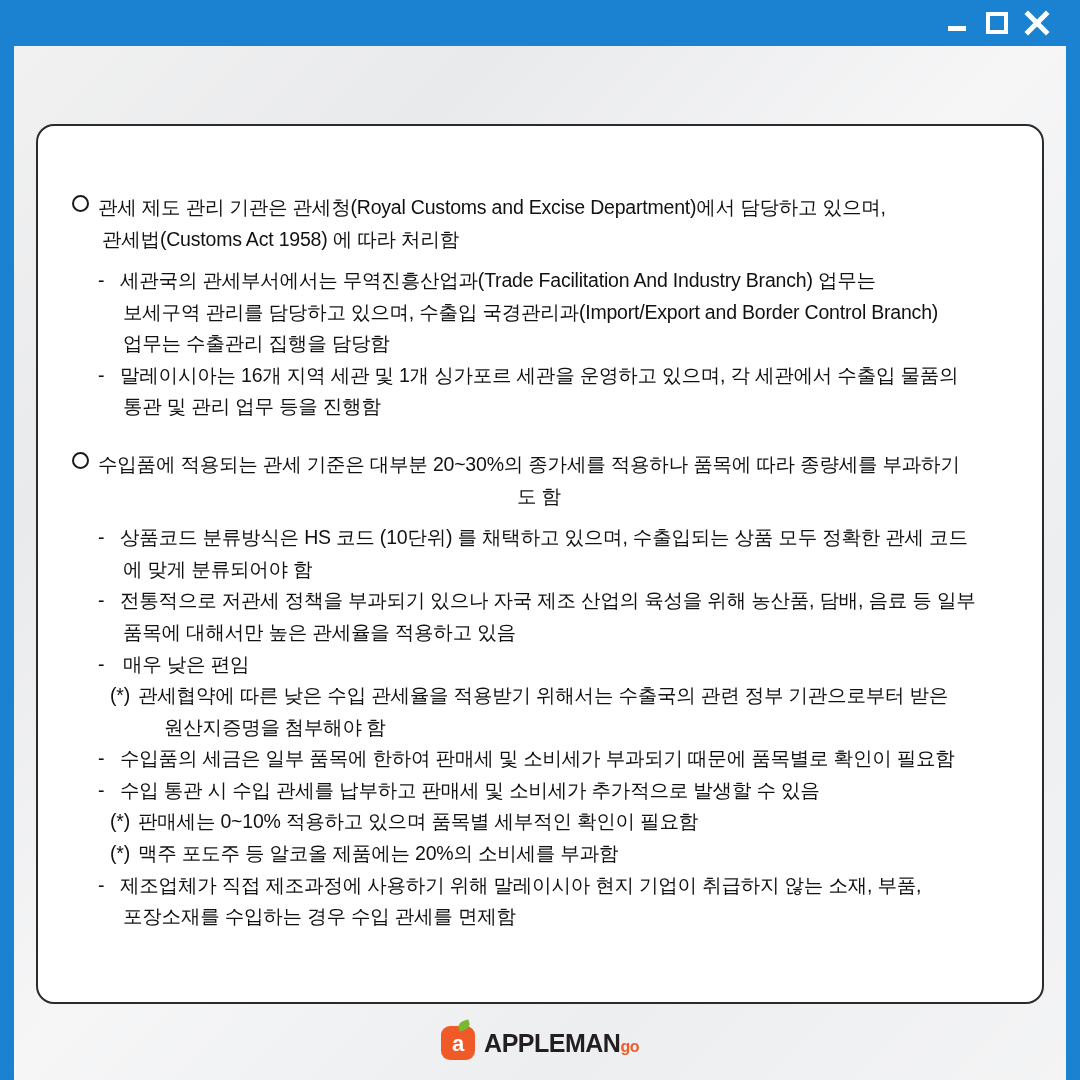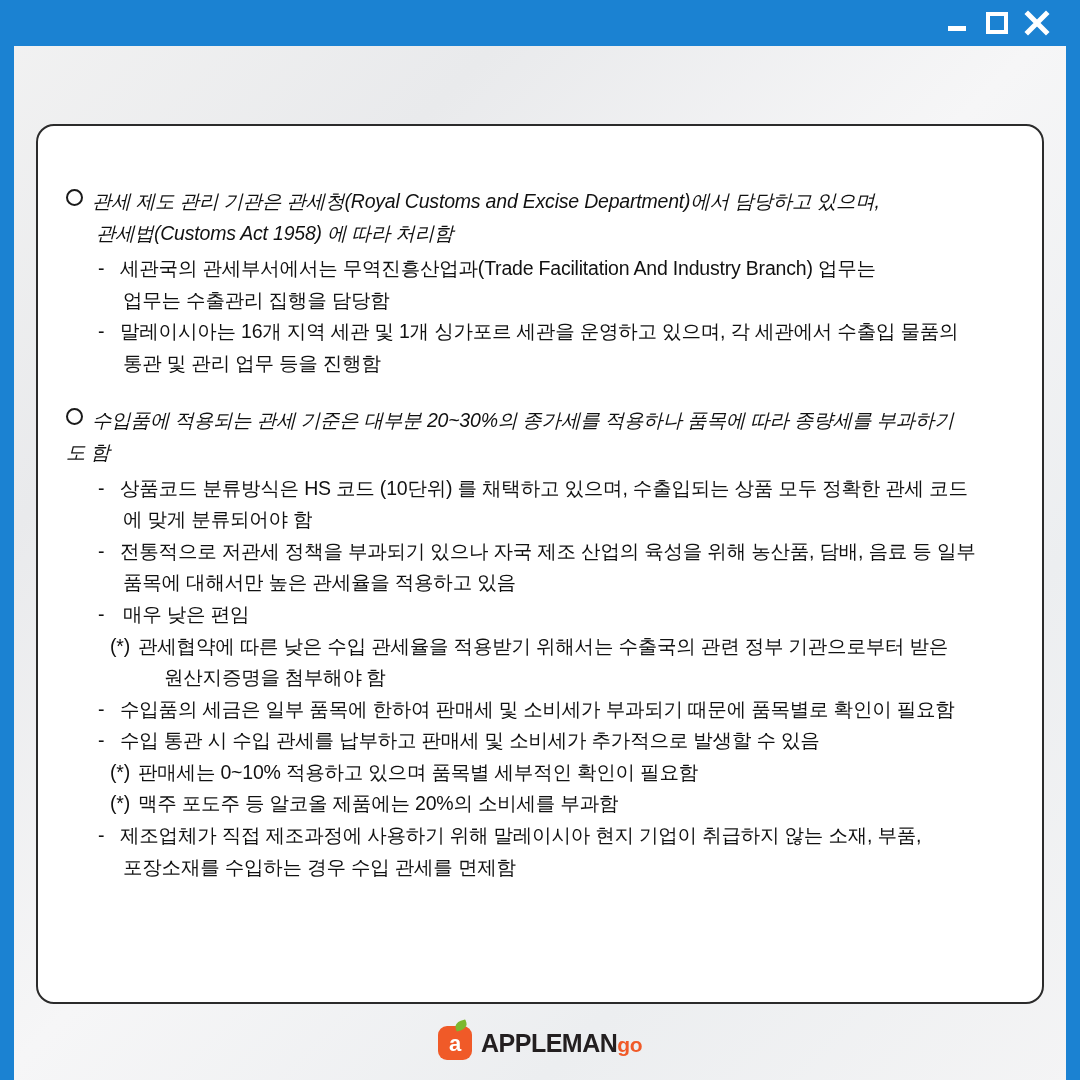--- a/index.html
+++ b/index.html
@@ -92,22 +92,21 @@
     letter-spacing: -0.2px;
   }
 
   .blk { margin-bottom: 0; }
   .blk + .blk { margin-top: 26px; }
 
   
   .l1 {
     position: relative;
     padding-left: 26px;
-    margin: 4px;
-    font-style: italic;
+    margin: 10px;
   }
   .l1 .marker {
     position: absolute;
     left: 0;
     top: 3px;
     width: 17px;
     height: 17px;
     border: 2px solid #1a1a1a;
     border-radius: 50%;
     box-sizing: border-box;
@@ -151,20 +150,21 @@
     display: block;
     padding-left: 26px;
     font-family: Liberation Serif, serif;
   }
 
   
   .flushcont {
     display: block;
     padding-left: 0;
     margin-left: -26px;
+    text-align: center;
   }
 
   
   .footer {
     position: absolute;
     left: 0;
     top: 1026px;
     width: 1080px;
     display: flex;
     align-items: center;
@@ -200,21 +200,21 @@
     margin-top: 1px;
   }
   .logo-text {
     font-size: 25px;
     font-weight: bold;
     color: #231f20;
     letter-spacing: -0.5px;
   }
   .logo-text .go {
     color: #f05a28;
-    font-size: 21px;
+    font-size: 16px;
   }
 </style>
 </head>
 <body>
 
 <div class="page">
 
   <div class="left-bar"></div>
   <div class="right-bar"></div>
 
@@ -244,20 +244,21 @@
       <div class="blk">
         <div class="l1">
           <span class="marker"></span>
           <span class="l1text">관세 제도 관리 기관은 관세청(Royal Customs and Excise Department)에서 담당하고 있으며,</span>
           <span class="cont">관세법(Customs Act 1958) 에 따라 처리함</span>
         </div>
 
         <div class="l2">
           <span class="dash">-</span>
           <span>세관국의 관세부서에서는 무역진흥산업과(Trade Facilitation And Industry Branch) 업무는</span>
+          <span class="cont">보세구역 관리를 담당하고 있으며, 수출입 국경관리과(Import/Export and Border Control Branch)</span>
           <span class="cont">업무는 수출관리 집행을 담당함</span>
         </div>
 
         <div class="l2">
           <span class="dash">-</span>
           <span>말레이시아는 16개 지역 세관 및 1개 싱가포르 세관을 운영하고 있으며, 각 세관에서 수출입 물품의</span>
           <span class="cont">통관 및 관리 업무 등을 진행함</span>
         </div>
       </div>
 

